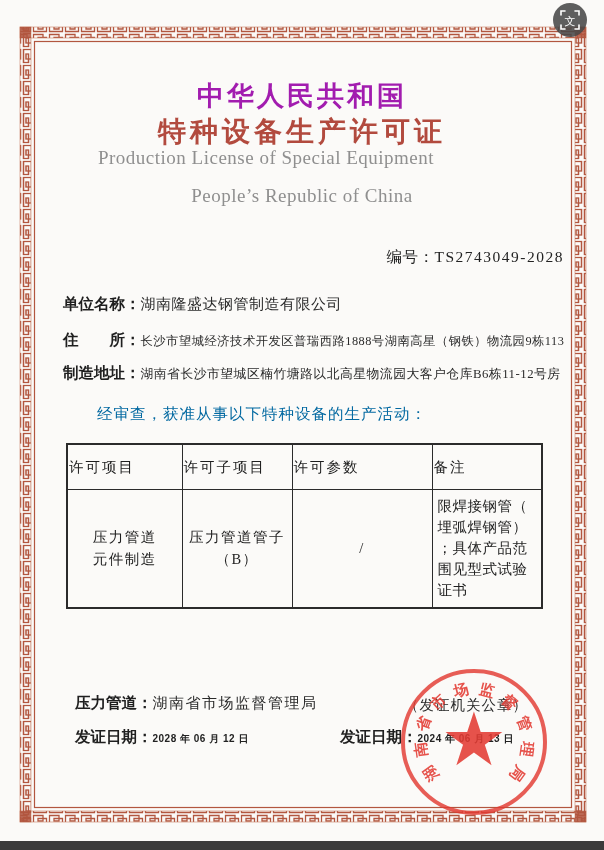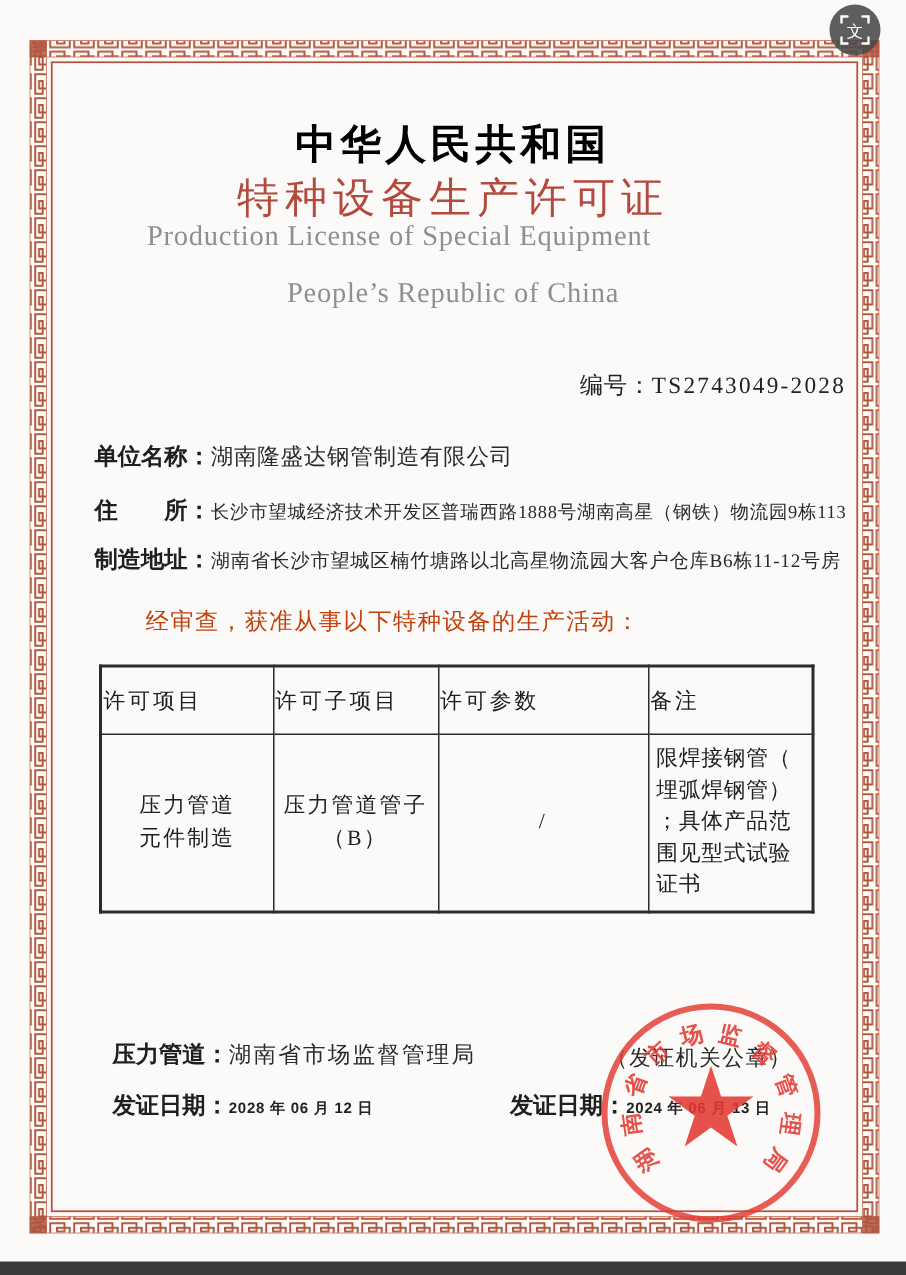--- a/index.html
+++ b/index.html
@@ -20,42 +20,42 @@
     position:absolute;left:553px;top:3px;width:34px;height:34px;border-radius:50%;
     background:rgba(72,72,72,.88);display:flex;align-items:center;justify-content:center;
     cursor:pointer;z-index:9;
   }
 
   
   .bottom-bar{position:absolute;left:0;top:841px;width:604px;height:9px;background:#3b3b3b;z-index:8;}
 
   
   .t-cn1{position:absolute;left:0;top:78px;width:604px;text-align:center;
-    font-size:27px;font-weight:700;letter-spacing:3px;color:#000000;}
+    font-size:27px;font-weight:700;letter-spacing:3px;color:#a21caf;}
   .t-cn2{position:absolute;left:0;top:113px;width:604px;text-align:center;
-    font-size:28px;font-weight:400;letter-spacing:4px;color:#b24a3e;}
+    font-size:28px;font-weight:700;letter-spacing:4px;color:#b24a3e;}
   .t-en1{position:absolute;left:0;top:147px;width:532px;text-align:center;
     font-size:19px;color:#8f8f8f;letter-spacing:.5px;}
   .t-en2{position:absolute;left:0;top:185px;width:604px;text-align:center;
     font-size:19px;color:#8f8f8f;letter-spacing:.5px;}
 
   .license-no{position:absolute;top:247px;right:40px;font-size:15.5px;color:#222;
     letter-spacing:.5px;white-space:nowrap;}
   .license-no .num{letter-spacing:1.5px;}
 
   .field{position:absolute;left:63px;white-space:nowrap;}
   .field .lbl{font-weight:700;font-size:15.5px;color:#1f1f1f;}
   .field .val{font-size:15px;color:#2a2a2a;letter-spacing:.5px;}
   .field.f0{top:294px;}
   .field.f1{top:330px;}
   .field.f1 .val{font-size:12.3px;}
   .field.f2{top:363px;}
   .field.f2 .val{font-size:12.8px;}
 
-  .statement{position:absolute;left:97px;top:404px;font-size:15.5px;color:#c2410c;letter-spacing:1px;text-align:right;}
+  .statement{position:absolute;left:97px;top:404px;font-size:15.5px;color:#0369a1;letter-spacing:1px;text-align:right;}
 
   
   table.lic{position:absolute;left:66px;top:443px;width:477px;border-collapse:collapse;
     table-layout:fixed;border:2px solid #2b2b2b;}
   table.lic th,table.lic td{border:1px solid #2b2b2b;font-weight:400;}
   table.lic th{height:42px;font-size:14.5px;letter-spacing:2px;text-align:left;color:#1e1e1e;}
   table.lic td{height:100px;font-size:14.5px;color:#1e1e1e;}
   td.c{text-align:center;white-space:pre-line;letter-spacing:1.5px;line-height:1.5;}
   td.remark{font-size:13.8px;line-height:1.45;padding:6px 5px;vertical-align:middle;
     word-break:break-all;line-break:anywhere;letter-spacing:.5px;}

